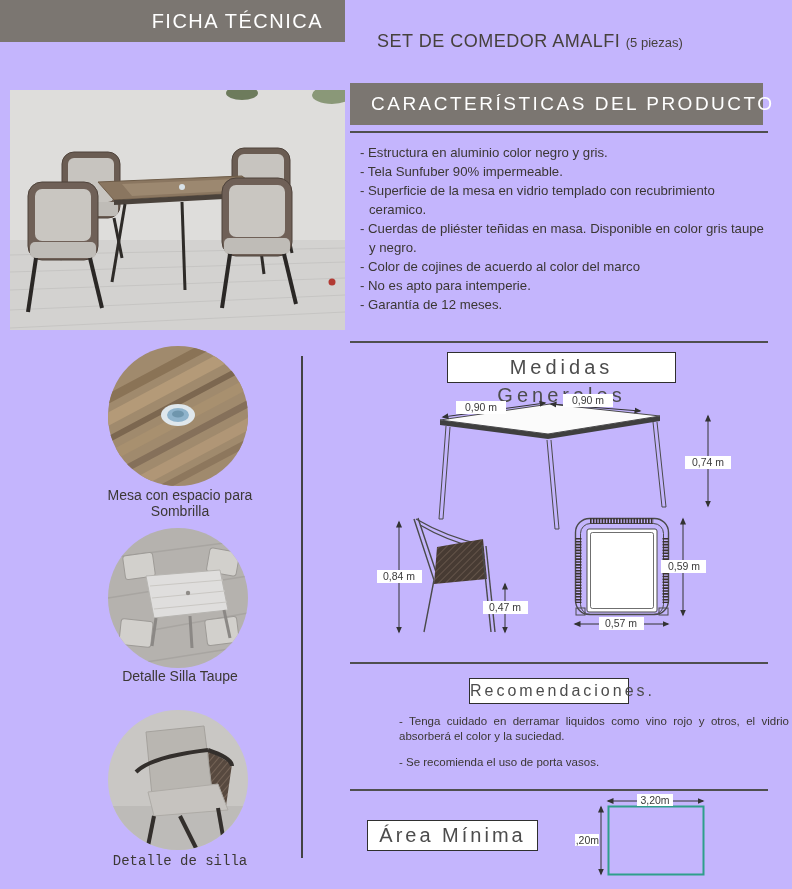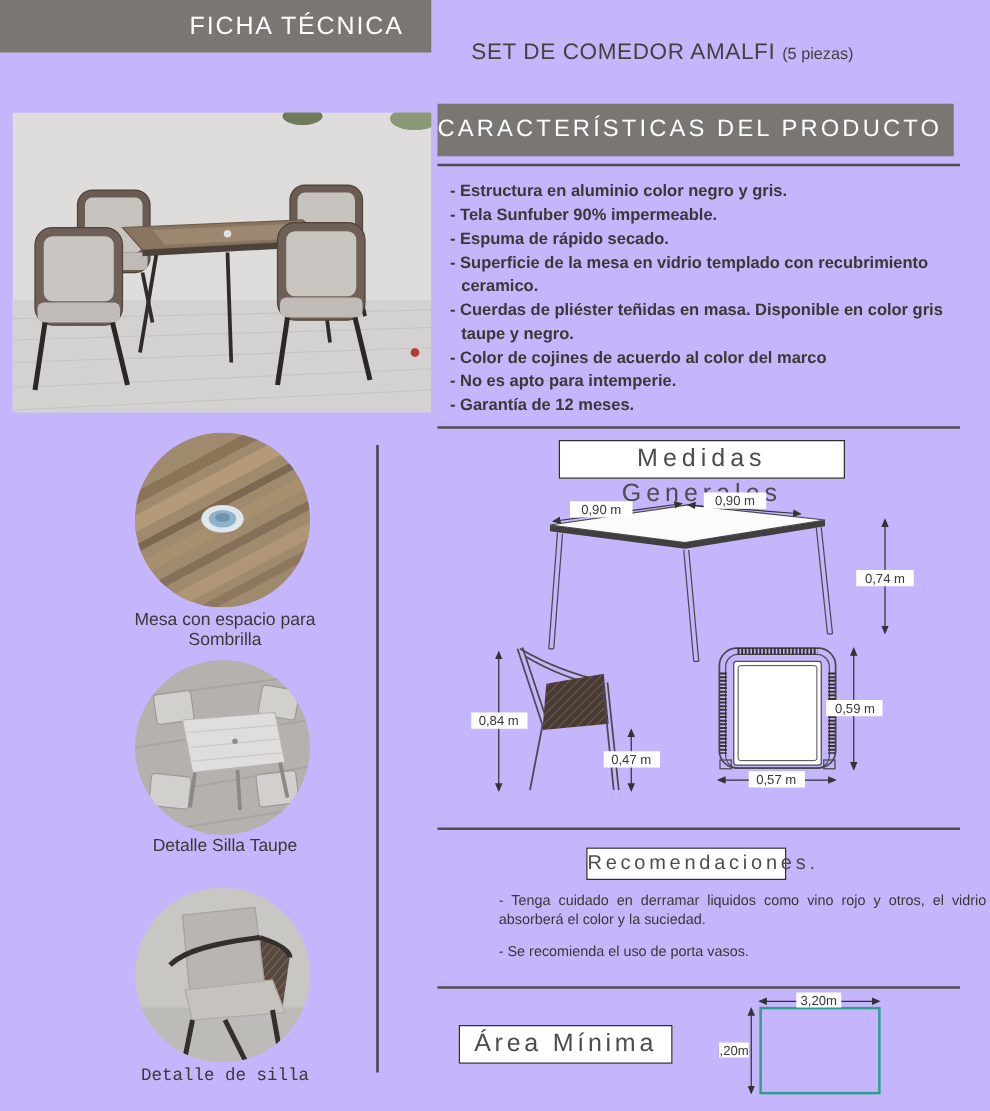--- a/index.html
+++ b/index.html
@@ -28,27 +28,27 @@
   .caption { width:170px; left:95px; text-align:center; font-size:14px; color:#3c3835; line-height:16px; }
   .cap1 { top:487px; width:160px; left:100px; }
   .cap2 { top:668px; }
   .cap3 { top:853px;font-family:Liberation Mono, monospace; }
   .v-divider { left:301px; top:356px; width:2px; height:502px; background:#434343; }
 
   
   .caract-bar {
     left:350px; top:83px; width:413px; height:42px; background:#7b7671;
     color:#ffffff; font-size:19px; letter-spacing:2.5px; line-height:42px;
-    box-sizing:border-box; white-space:nowrap;
+    padding-left:21px; box-sizing:border-box; white-space:nowrap;
   }
   .h-line { left:350px; width:418px; height:2px; background:#4f4f4f; }
   .hl1 { top:131px; } .hl2 { top:341px; } .hl3 { top:662px; } .hl4 { top:789px; }
 
   .features { left:360px; top:143px; width:412px; font-size:13.2px; line-height:19px; color:#3b3734; }
-  .feat { padding-left:9px; text-indent:-9px;font-weight:bold; }
+  .feat { padding-left:9px; text-indent:-9px; }
 
   .box-label {
     border:1.5px solid #2f2f2f; box-sizing:border-box; text-align:center;
     color:#4c4c4c; background:#ffffff;
   }
   .medidas-box { left:447px; top:352px; width:229px; height:31px; font-size:20px; letter-spacing:4px; line-height:28px; }
   .recom-box   { left:469px; top:678px; width:160px; height:26px; font-size:16px; letter-spacing:3px; line-height:23px; }
   .area-box    { left:367px; top:820px; width:171px; height:31px; font-size:20px; letter-spacing:3px; line-height:28px; }
 
   .med-svg  { left:350px; top:388px; }
@@ -201,21 +201,20 @@
   <div class="abs caption cap3">Detalle de silla</div>
 
   <div class="abs v-divider"></div>
 
   <div class="abs caract-bar">CARACTERÍSTICAS DEL PRODUCTO</div>
   <div class="abs h-line hl1"></div>
 
   <div class="abs features">
     <div class="feat">- Estructura en aluminio color negro y gris.</div>
     <div class="feat">- Tela Sunfuber 90% impermeable.</div>
-    <div class="feat">- Espuma de rápido secado.</div>
     <div class="feat">- Superficie de la mesa en vidrio templado con recubrimiento ceramico.</div>
     <div class="feat">- Cuerdas de pliéster teñidas en masa. Disponible en color gris taupe y negro.</div>
     <div class="feat">- Color de cojines de acuerdo al color del marco</div>
     <div class="feat">- No es apto para intemperie.</div>
     <div class="feat">- Garantía de 12 meses.</div>
   </div>
 
   <div class="abs h-line hl2"></div>
   <div class="abs box-label medidas-box">Medidas Generales</div>
 

